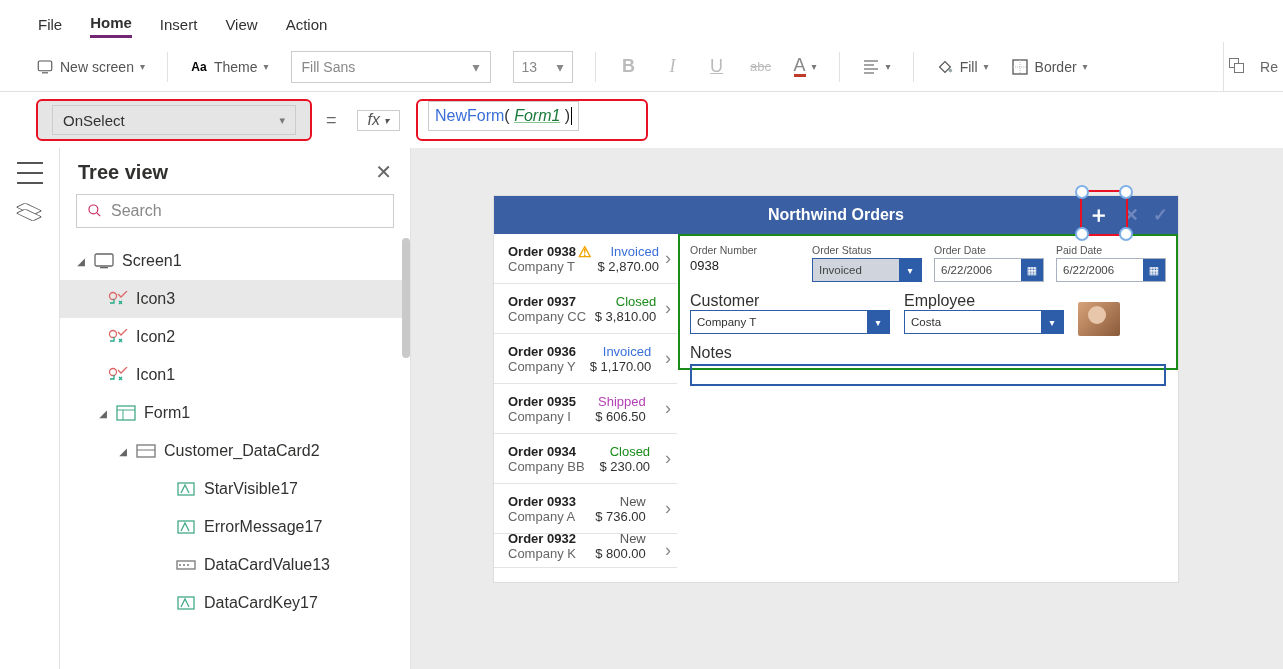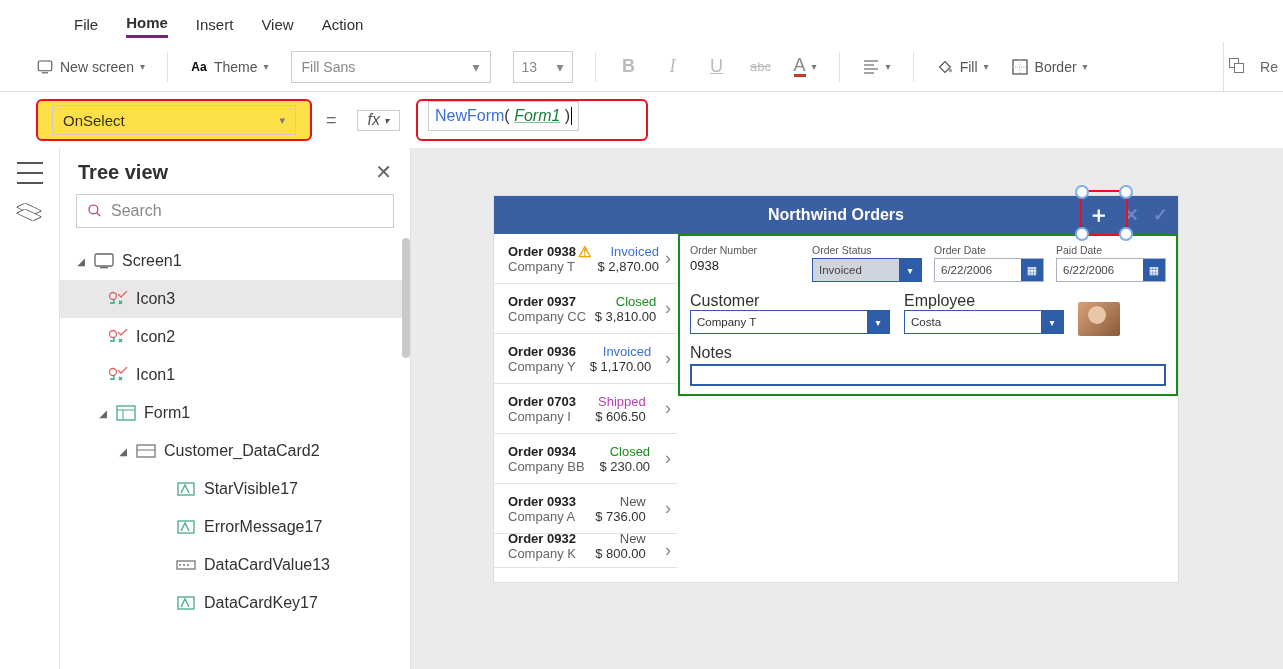--- a/index.html
+++ b/index.html
@@ -1,32 +1,32 @@
 <!DOCTYPE html>
 <html><head>
 <meta charset="utf-8">
 <style>
   * { box-sizing: border-box; }
   html, body { margin: 0; padding: 0; font-family: "Segoe UI", Arial, sans-serif; background: #fff; color: #323130; width: 1283px; height: 669px; overflow: hidden; }
   
-  .menubar { display: flex; align-items: center; gap: 28px; padding: 6px 0 0 38px; height: 42px; font-size: 15px; margin-left: 36px; }
+  .menubar { display: flex; align-items: center; gap: 28px; padding: 6px 0 0 38px; height: 42px; font-size: 15px; }
   .menubar .item { padding: 4px 0; cursor: pointer; }
   .menubar .item.active { font-weight: 600; border-bottom: 3px solid #742774; }
   
   .ribbon { display: flex; align-items: center; gap: 22px; height: 50px; padding: 0 0 0 36px; border-bottom: 1px solid #e1e1e1; font-size: 14px; color: #555; }
   .rb-sep { width: 1px; height: 30px; background: #e1e1e1; }
   .rb-btn { display: inline-flex; align-items: center; gap: 6px; cursor: pointer; }
   .rb-btn .caret { font-size: 10px; color: #777; }
   .ico { display: inline-flex; width: 18px; height: 18px; align-items: center; justify-content: center; }
   .font-select { width: 200px; height: 32px; border: 1px solid #ccc; display: inline-flex; align-items: center; padding: 0 10px; justify-content: space-between; color: #888; }
   .size-select { width: 60px; height: 32px; border: 1px solid #ccc; display: inline-flex; align-items: center; padding: 0 8px; justify-content: space-between; color: #888; }
   .fmt { font-size: 18px; color: #bbb; width: 22px; text-align: center; cursor: pointer; }
   
   .formula-row { display: flex; align-items: center; gap: 10px; height: 56px; padding: 8px 0 8px 36px; }
-  .prop-select { width: 276px; height: 42px; border: 2px solid #e81123; border-radius: 6px; display: flex; align-items: center; padding: 0 14px; background: #fde047; }
+  .prop-select { width: 276px; height: 42px; border: 2px solid #e81123; border-radius: 6px; display: flex; align-items: center; padding: 0 14px; background: #e5e5e5; }
   .prop-select .inner { flex: 1; display: flex; align-items: center; justify-content: space-between; border: 1px solid #ccc; height: 30px; padding: 0 10px; font-size: 15px; }
   .eq { font-size: 18px; color: #666; padding: 0 4px; }
   .fx-box { display: flex; align-items: center; border: 1px solid #ccc; height: 21px; padding: 0 10px; gap: 4px; font-style: italic; color: #555; margin-left: 6px; }
   .formula-box { border: 2px solid #e81123; border-radius: 6px; height: 42px; display: flex; align-items: flex-start; padding: 0 10px; margin-left: 6px; width: 232px; }
   .formula-inner { border: 1px solid #ccc; height: 30px; display: flex; align-items: center; padding: 0 6px; font-size: 16px; }
   .tok-fn { color: #3a6fd8; }
   .tok-arg { color: #1a7a3a; font-style: italic; text-decoration: underline; text-decoration-color: #85c58f; }
   .caret-blink { width: 1px; height: 18px; background: #000; margin-left: 1px; }
   
   .workspace { display: flex; height: calc(669px - 42px - 50px - 56px); }
@@ -66,21 +66,21 @@
   .app-body { display: flex; height: 348px; }
   .order-list { width: 226px; border-right: 1px solid #fff; }
   .order-row { display: flex; align-items: center; justify-content: space-between; height: 50px; padding: 6px 6px 6px 14px; border-bottom: 1px solid #e3e3e3; }
   .order-row .left { display: flex; flex-direction: column; font-size: 13px; }
   .order-row .left .oid { font-weight: 600; color: #222; display: flex; align-items: center; gap: 2px; }
   .order-row .left .co { color: #666; }
   .order-row .mid { display: flex; flex-direction: column; align-items: flex-end; font-size: 13px; }
   .order-row .mid .st { font-size: 13px; }
   .st-invoiced { color: #3a6fd8; } .st-closed { color: #1a8a1a; } .st-shipped { color: #b540b5; } .st-new { color: #555; }
   .order-row .chev { color: #888; font-size: 18px; }
-  .form-pane { flex: 1; border: 2px solid #1a8a1a; padding: 8px 10px 10px 10px; height: 162px; }
+  .form-pane { flex: 1; border: 2px solid #1a8a1a; padding: 8px 10px 10px 10px; height: 136px; }
   .form-grid { display: grid; grid-template-columns: 110px 110px 110px 110px; column-gap: 12px; row-gap: 4px; font-size: 11px; color: #444; }
   .form-grid .lbl { font-size: 10.5px; color: #555; padding-bottom: 2px; }
   .form-grid .val { font-size: 13px; color: #222; }
   .select { height: 24px; border: 1px solid #2d5ca8; display: flex; align-items: center; justify-content: space-between; padding-left: 6px; font-size: 11.5px; }
   .select.dark { background: #cfd4dd; }
   .select .dd { width: 22px; height: 100%; background: #2d5ca8; color: #fff; display: inline-flex; align-items: center; justify-content: center; font-size: 10px; }
   .date-in { height: 24px; border: 1px solid #aab2c2; display: flex; align-items: center; justify-content: space-between; padding-left: 6px; font-size: 11.5px; }
   .date-in .cal { width: 22px; height: 100%; background: #2d5ca8; color: #fff; display: inline-flex; align-items: center; justify-content: center; font-size: 11px; }
   .row2 { display: grid; grid-template-columns: 200px 160px 48px; gap: 14px; margin-top: 10px; }
   .emp-photo { width: 42px; height: 34px; background: linear-gradient(135deg,#d7a278,#8a5a3a); border-radius: 2px; position: relative; overflow: hidden; }
@@ -382,21 +382,21 @@
                 <span class="co">Company Y</span>
               </div>
               <div class="mid">
                 <span class="st st-invoiced">Invoiced</span>
                 <span>$ 1,170.00</span>
               </div>
               <span class="chev">›</span>
             </div>
             <div class="order-row">
               <div class="left">
-                <span class="oid">Order 0703</span>
+                <span class="oid">Order 0935</span>
                 <span class="co">Company I</span>
               </div>
               <div class="mid">
                 <span class="st st-shipped">Shipped</span>
                 <span>$ 606.50</span>
               </div>
               <span class="chev">›</span>
             </div>
             <div class="order-row">
               <div class="left">

